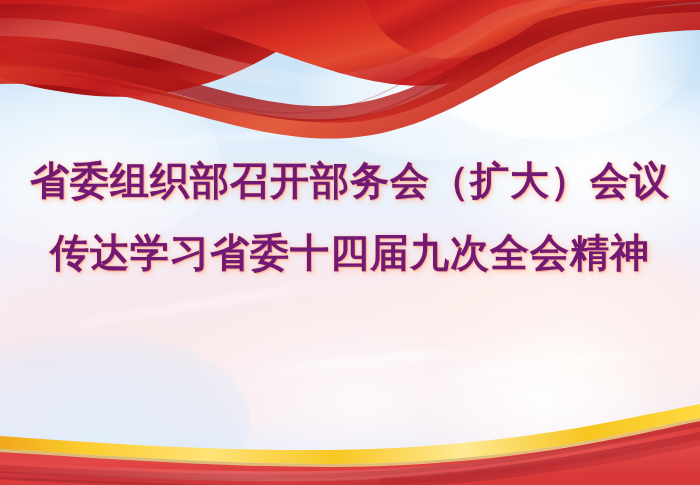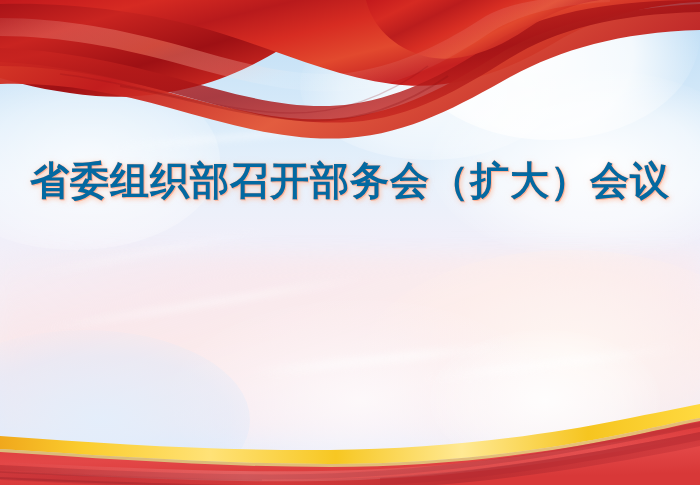--- a/index.html
+++ b/index.html
@@ -125,21 +125,21 @@
     width: 700px;
     text-align: center;
     z-index: 20;
   }
   .title-line {
     font-family: "DejaVu Sans", "Liberation Sans", sans-serif;
     font-weight: bold;
     font-size: 39px;
     line-height: 57px;
     letter-spacing: 1px;
-    color: #0369a1;
+    color: #701a75;
     white-space: nowrap;
     text-shadow:
        0 0 1px rgba(255,150,120,0.95),
        1px 1px 0 rgba(255,170,140,0.75),
        2px 2px 4px rgba(255,190,160,0.60),
        0 1px 6px rgba(255,205,180,0.55);
   }
   .title-line + .title-line {
     margin-top: 15px;
   }
@@ -259,20 +259,21 @@
     <path d="M120,86
              C180,96 240,116 300,120
              C356,124 404,106 448,76" stroke="#8d0f15" stroke-width="2" fill="none" opacity="0.30"></path>
     <path d="M60,74
              C130,82 200,106 268,112
              C330,118 382,100 428,66" stroke="#8d0f15" stroke-width="1.5" fill="none" opacity="0.22"></path>
   </svg>
 
   <div class="title-block">
     <div class="title-line">省委组织部召开部务会（扩大）会议</div>
+    <div class="title-line">传达学习省委十四届九次全会精神</div>
   </div>
 
   <svg class="ribbon-layer" width="700" height="485" viewBox="0 0 700 485" style="z-index:30">
     <defs>
       <linearGradient id="goldGrad" x1="0" y1="0" x2="1" y2="0">
         <stop offset="0%" stop-color="#f0a81c"></stop>
         <stop offset="12%" stop-color="#fbcd2e"></stop>
         <stop offset="30%" stop-color="#ffe277"></stop>
         <stop offset="48%" stop-color="#f7c722"></stop>
         <stop offset="66%" stop-color="#ffe993"></stop>

